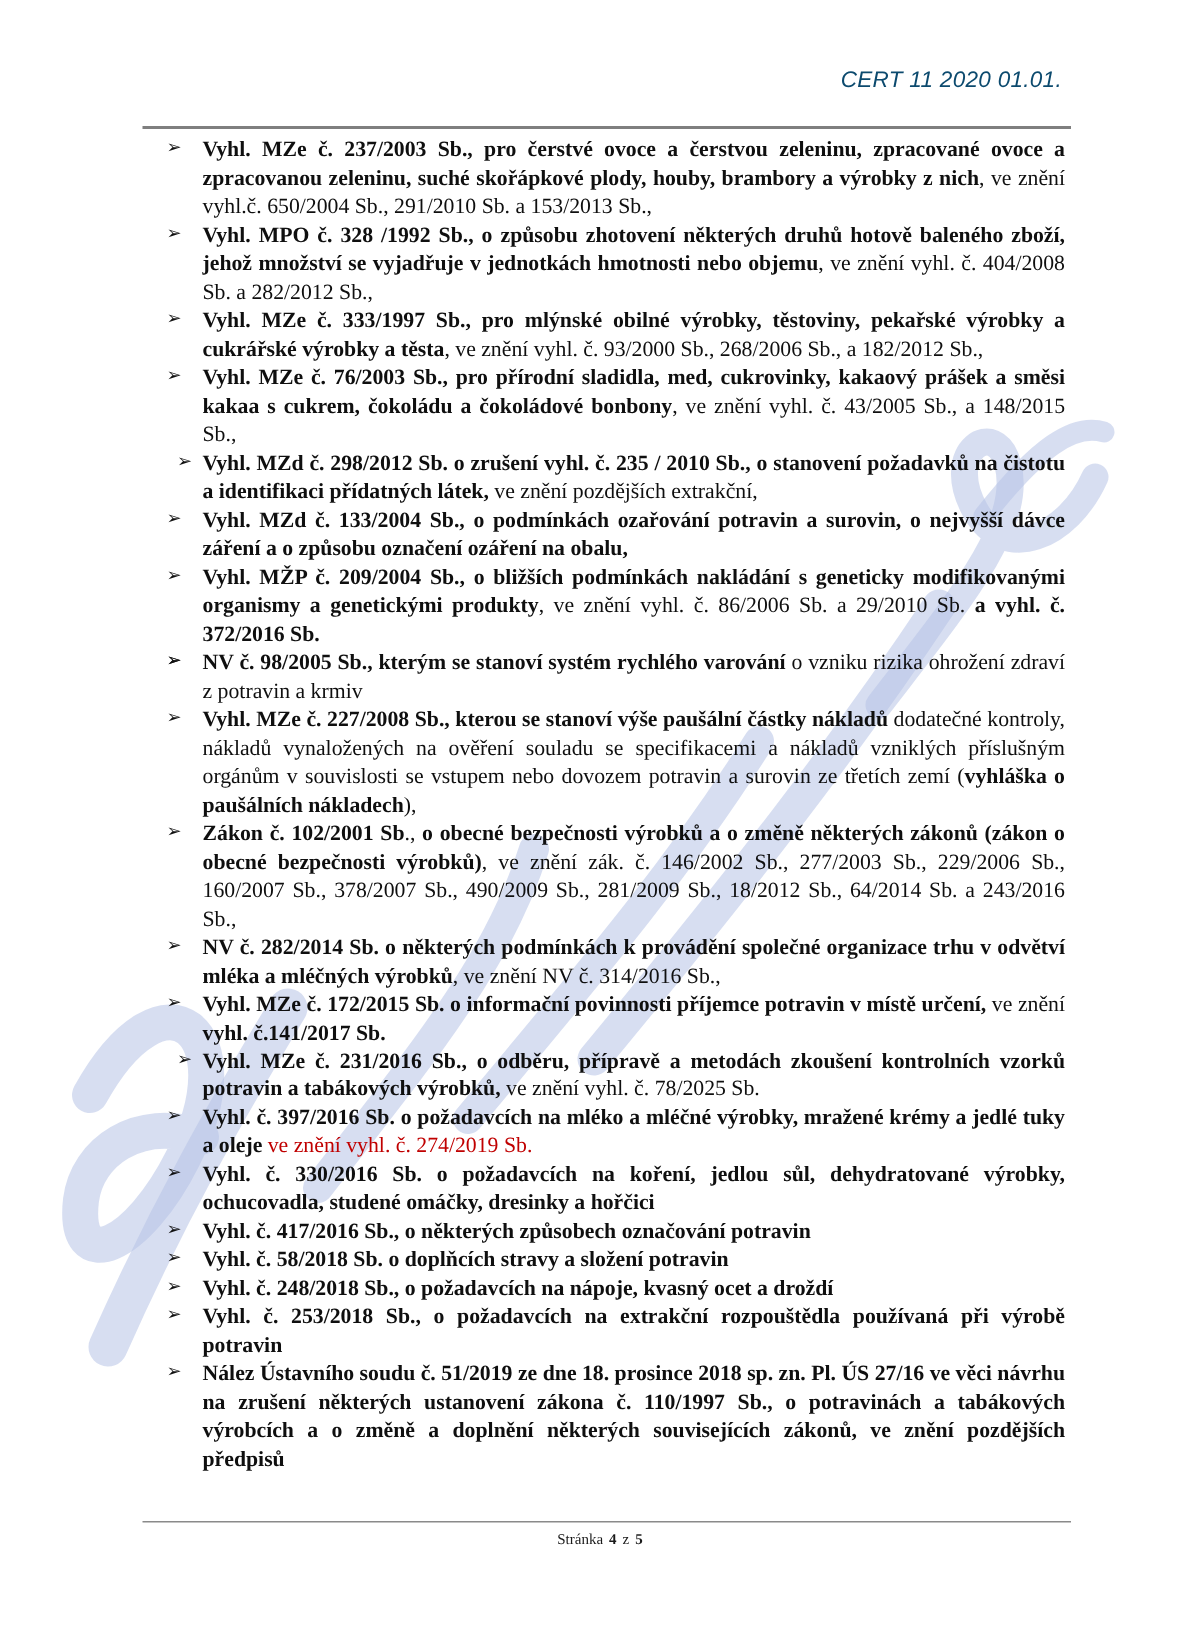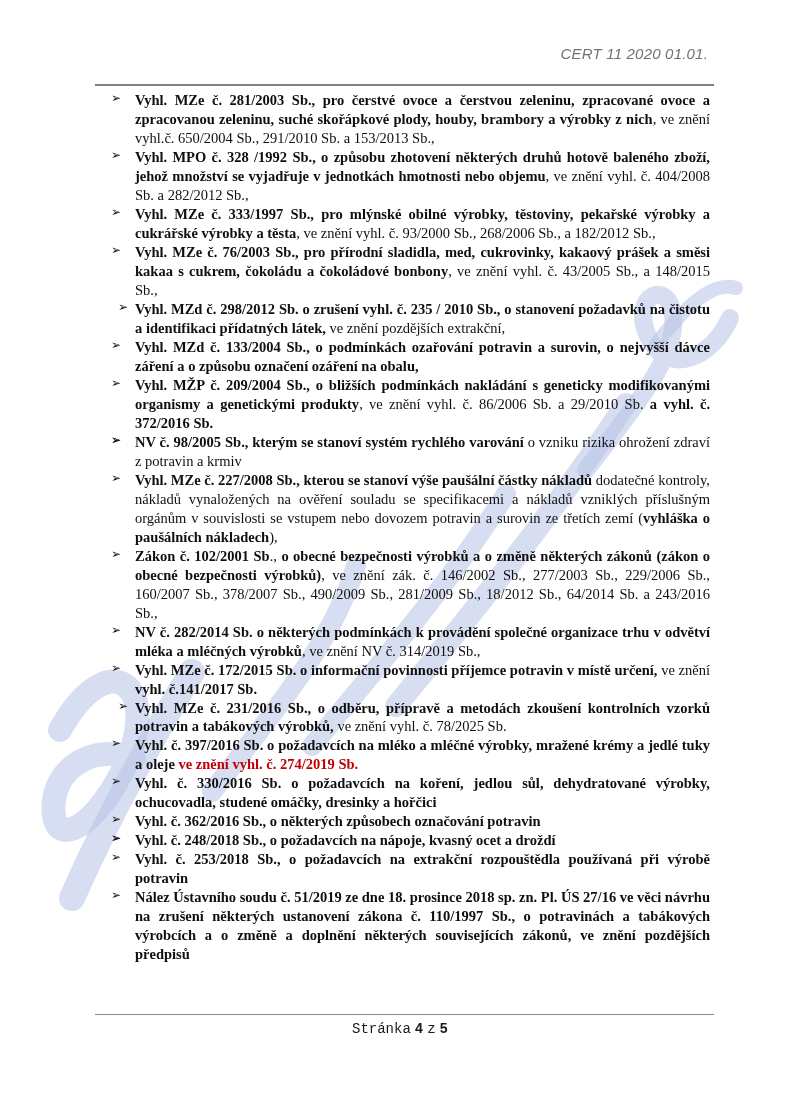--- a/index.html
+++ b/index.html
@@ -1,33 +1,33 @@
 <!DOCTYPE html>
 <html><head>
 <meta charset="utf-8">
 <style>
   html,body{margin:0;padding:0;background:#ffffff;}
   .page{position:relative;width:800px;height:1100px;background:#ffffff;overflow:hidden;
         font-family:"Liberation Serif",serif;color:#0f0f0f;}
   .watermark{position:absolute;left:0;top:0;width:800px;height:1100px;z-index:0;pointer-events:none;}
   .content{position:relative;z-index:1;}
   .header-title{position:absolute;top:45px;right:92px;font-family:"Liberation Sans",sans-serif;
-        font-style:italic;font-size:15px;color:#737373;letter-spacing:.2px;}
+        font-style:italic;font-size:15px;color:#0c4a6e;letter-spacing:.2px;}
   .rule-top{position:absolute;top:84px;left:95px;right:86px;height:2px;background:#7f7f7f;}
   .reg-list{position:absolute;top:91px;left:135px;right:90px;text-align:justify;
         font-size:14.5px;line-height:1.31;}
   .item{position:relative;}
   .item .bullet{position:absolute;left:-24px;top:0px;font-size:12px;color:#111;}
   .item.indent .bullet{left:-17px;}
   .seg-r{font-weight:normal;}
   .seg-b{font-weight:bold;}
-  .seg-br{font-weight:bold;color:#c00000;}
+  .seg-br{font-weight:normal;color:#c00000;}
   .rule-bottom{position:absolute;top:1014px;left:95px;right:86px;height:1px;background:#8a8a8a;}
   .footer{position:absolute;top:1021px;left:0;right:0;text-align:center;
-        font-family:Liberation Mono, monospace;font-size:14px;color:#1a1a1a;}
+        font-family:Liberation Serif, serif;font-size:10px;color:#1a1a1a;}
   .footer span{margin:0 2px;}
   .footer .bold{font-weight:bold;}
 </style>
 </head>
 <body>
 
 <div class="page">
 
   <svg class="watermark" viewBox="0 0 800 1100" xmlns="http://www.w3.org/2000/svg" aria-hidden="true">
     <g fill="none" stroke="#b7c3e5" stroke-opacity="0.55" stroke-linecap="round">
@@ -41,38 +41,38 @@
     </g>
   </svg>
 
   <div class="content">
 
     <div class="header-title">CERT 11 2020 01.01.</div>
 
     <div class="rule-top"></div>
 
     <div class="reg-list">
-        <div class="item"><span class="bullet">➢</span><span><span class="seg-b">Vyhl. MZe č. 281/2003 Sb., pro čerstvé ovoce a čerstvou zeleninu, zpracované ovoce a zpracovanou zeleninu, suché skořápkové plody, houby, brambory a výrobky z nich</span><span class="seg-r">, ve znění vyhl.č. 650/2004 Sb., 291/2010 Sb. a 153/2013 Sb.,</span></span></div>
+        <div class="item"><span class="bullet">➢</span><span><span class="seg-b">Vyhl. MZe č. 237/2003 Sb., pro čerstvé ovoce a čerstvou zeleninu, zpracované ovoce a zpracovanou zeleninu, suché skořápkové plody, houby, brambory a výrobky z nich</span><span class="seg-r">, ve znění vyhl.č. 650/2004 Sb., 291/2010 Sb. a 153/2013 Sb.,</span></span></div>
         <div class="item"><span class="bullet">➢</span><span><span class="seg-b">Vyhl. MPO č. 328 /1992 Sb., o způsobu zhotovení některých druhů hotově baleného zboží, jehož množství se vyjadřuje v jednotkách hmotnosti nebo objemu</span><span class="seg-r">, ve znění vyhl. č. 404/2008 Sb. a 282/2012 Sb.,</span></span></div>
         <div class="item"><span class="bullet">➢</span><span><span class="seg-b">Vyhl. MZe č. 333/1997 Sb., pro mlýnské obilné výrobky, těstoviny, pekařské výrobky a cukrářské výrobky a těsta</span><span class="seg-r">, ve znění vyhl. č. 93/2000 Sb., 268/2006 Sb., a 182/2012 Sb.,</span></span></div>
         <div class="item"><span class="bullet">➢</span><span><span class="seg-b">Vyhl. MZe č. 76/2003 Sb., pro přírodní sladidla, med, cukrovinky, kakaový prášek a směsi kakaa s cukrem, čokoládu a čokoládové bonbony</span><span class="seg-r">, ve znění vyhl. č. 43/2005 Sb., a 148/2015 Sb.,</span></span></div>
         <div class="item indent"><span class="bullet">➢</span><span><span class="seg-b">Vyhl. MZd č. 298/2012 Sb. o zrušení vyhl. č. 235 / 2010 Sb., o stanovení požadavků na čistotu a identifikaci přídatných látek,</span><span class="seg-r"> ve znění pozdějších extrakční,</span></span></div>
         <div class="item"><span class="bullet">➢</span><span><span class="seg-b">Vyhl. MZd č. 133/2004 Sb., o podmínkách ozařování potravin a surovin, o nejvyšší dávce záření a o způsobu označení ozáření na obalu,</span></span></div>
         <div class="item"><span class="bullet">➢</span><span><span class="seg-b">Vyhl. MŽP č. 209/2004 Sb., o bližších podmínkách nakládání s geneticky modifikovanými organismy a genetickými produkty</span><span class="seg-r">, ve znění vyhl. č. 86/2006 Sb. a 29/2010 Sb. </span><span class="seg-b">a vyhl. č. 372/2016 Sb.</span></span></div>
         <div class="item"><span class="bullet">➢</span></div>
         <div class="item"><span class="bullet">➢</span><span><span class="seg-b">NV č. 98/2005 Sb., kterým se stanoví systém rychlého varování</span><span class="seg-r"> o vzniku rizika ohrožení zdraví z potravin a krmiv</span></span></div>
         <div class="item"><span class="bullet">➢</span><span><span class="seg-b">Vyhl. MZe č. 227/2008 Sb., kterou se stanoví výše paušální částky nákladů</span><span class="seg-r"> dodatečné kontroly, nákladů vynaložených na ověření souladu se specifikacemi a nákladů vzniklých příslušným orgánům v souvislosti se vstupem nebo dovozem potravin a surovin ze třetích zemí (</span><span class="seg-b">vyhláška o paušálních nákladech</span><span class="seg-r">),</span></span></div>
         <div class="item"><span class="bullet">➢</span><span><span class="seg-b">Zákon č. 102/2001 Sb</span><span class="seg-r">., </span><span class="seg-b">o obecné bezpečnosti výrobků a o změně některých zákonů (zákon o obecné bezpečnosti výrobků)</span><span class="seg-r">, ve znění zák. č. 146/2002 Sb., 277/2003 Sb., 229/2006 Sb., 160/2007 Sb., 378/2007 Sb., 490/2009 Sb., 281/2009 Sb., 18/2012 Sb., 64/2014 Sb. a 243/2016 Sb.,</span></span></div>
-        <div class="item"><span class="bullet">➢</span><span><span class="seg-b">NV č. 282/2014 Sb. o některých podmínkách k provádění společné organizace trhu v odvětví mléka a mléčných výrobků</span><span class="seg-r">, ve znění NV č. 314/2019 Sb.,</span></span></div>
+        <div class="item"><span class="bullet">➢</span><span><span class="seg-b">NV č. 282/2014 Sb. o některých podmínkách k provádění společné organizace trhu v odvětví mléka a mléčných výrobků</span><span class="seg-r">, ve znění NV č. 314/2016 Sb.,</span></span></div>
         <div class="item"><span class="bullet">➢</span><span><span class="seg-b">Vyhl. MZe č. 172/2015 Sb. o informační povinnosti příjemce potravin v místě určení,</span><span class="seg-r"> ve znění </span><span class="seg-b">vyhl. č.141/2017 Sb.</span></span></div>
         <div class="item indent"><span class="bullet">➢</span><span><span class="seg-b">Vyhl. MZe č. 231/2016 Sb., o odběru, přípravě a metodách zkoušení kontrolních vzorků potravin a tabákových výrobků,</span><span class="seg-r"> ve znění vyhl. č. 78/2025 Sb.</span></span></div>
         <div class="item"><span class="bullet">➢</span><span><span class="seg-b">Vyhl. č. 397/2016 Sb. o požadavcích na mléko a mléčné výrobky, mražené krémy a jedlé tuky a oleje</span><span class="seg-br"> ve znění vyhl. č. 274/2019 Sb.</span></span></div>
         <div class="item"><span class="bullet">➢</span><span><span class="seg-b">Vyhl. č. 330/2016 Sb. o požadavcích na koření, jedlou sůl, dehydratované výrobky, ochucovadla, studené omáčky, dresinky a hořčici</span></span></div>
-        <div class="item"><span class="bullet">➢</span><span><span class="seg-b">Vyhl. č. 362/2016 Sb., o některých způsobech označování potravin</span></span></div>
-        <div class="item"><span class="bullet">➢</span></div>
+        <div class="item"><span class="bullet">➢</span><span><span class="seg-b">Vyhl. č. 417/2016 Sb., o některých způsobech označování potravin</span></span></div>
+        <div class="item"><span class="bullet">➢</span><span><span class="seg-b">Vyhl. č. 58/2018 Sb. o doplňcích stravy a složení potravin</span></span></div>
         <div class="item"><span class="bullet">➢</span><span><span class="seg-b">Vyhl. č. 248/2018 Sb., o požadavcích na nápoje, kvasný ocet a droždí</span></span></div>
         <div class="item"><span class="bullet">➢</span><span><span class="seg-b">Vyhl. č.  253/2018 Sb., o požadavcích na extrakční rozpouštědla používaná při výrobě potravin</span></span></div>
         <div class="item"><span class="bullet">➢</span><span><span class="seg-b">Nález Ústavního soudu č. 51/2019 ze dne 18. prosince 2018 sp. zn. Pl. ÚS 27/16 ve věci návrhu na zrušení některých ustanovení zákona č. 110/1997 Sb., o potravinách a tabákových výrobcích a o změně a doplnění některých souvisejících zákonů, ve znění pozdějších předpisů</span></span></div>
       </div>
 
     <div class="rule-bottom"></div>
 
     <div class="footer">
       <span>Stránka</span><span class="bold">4</span><span>z</span><span class="bold">5</span>
     </div>

